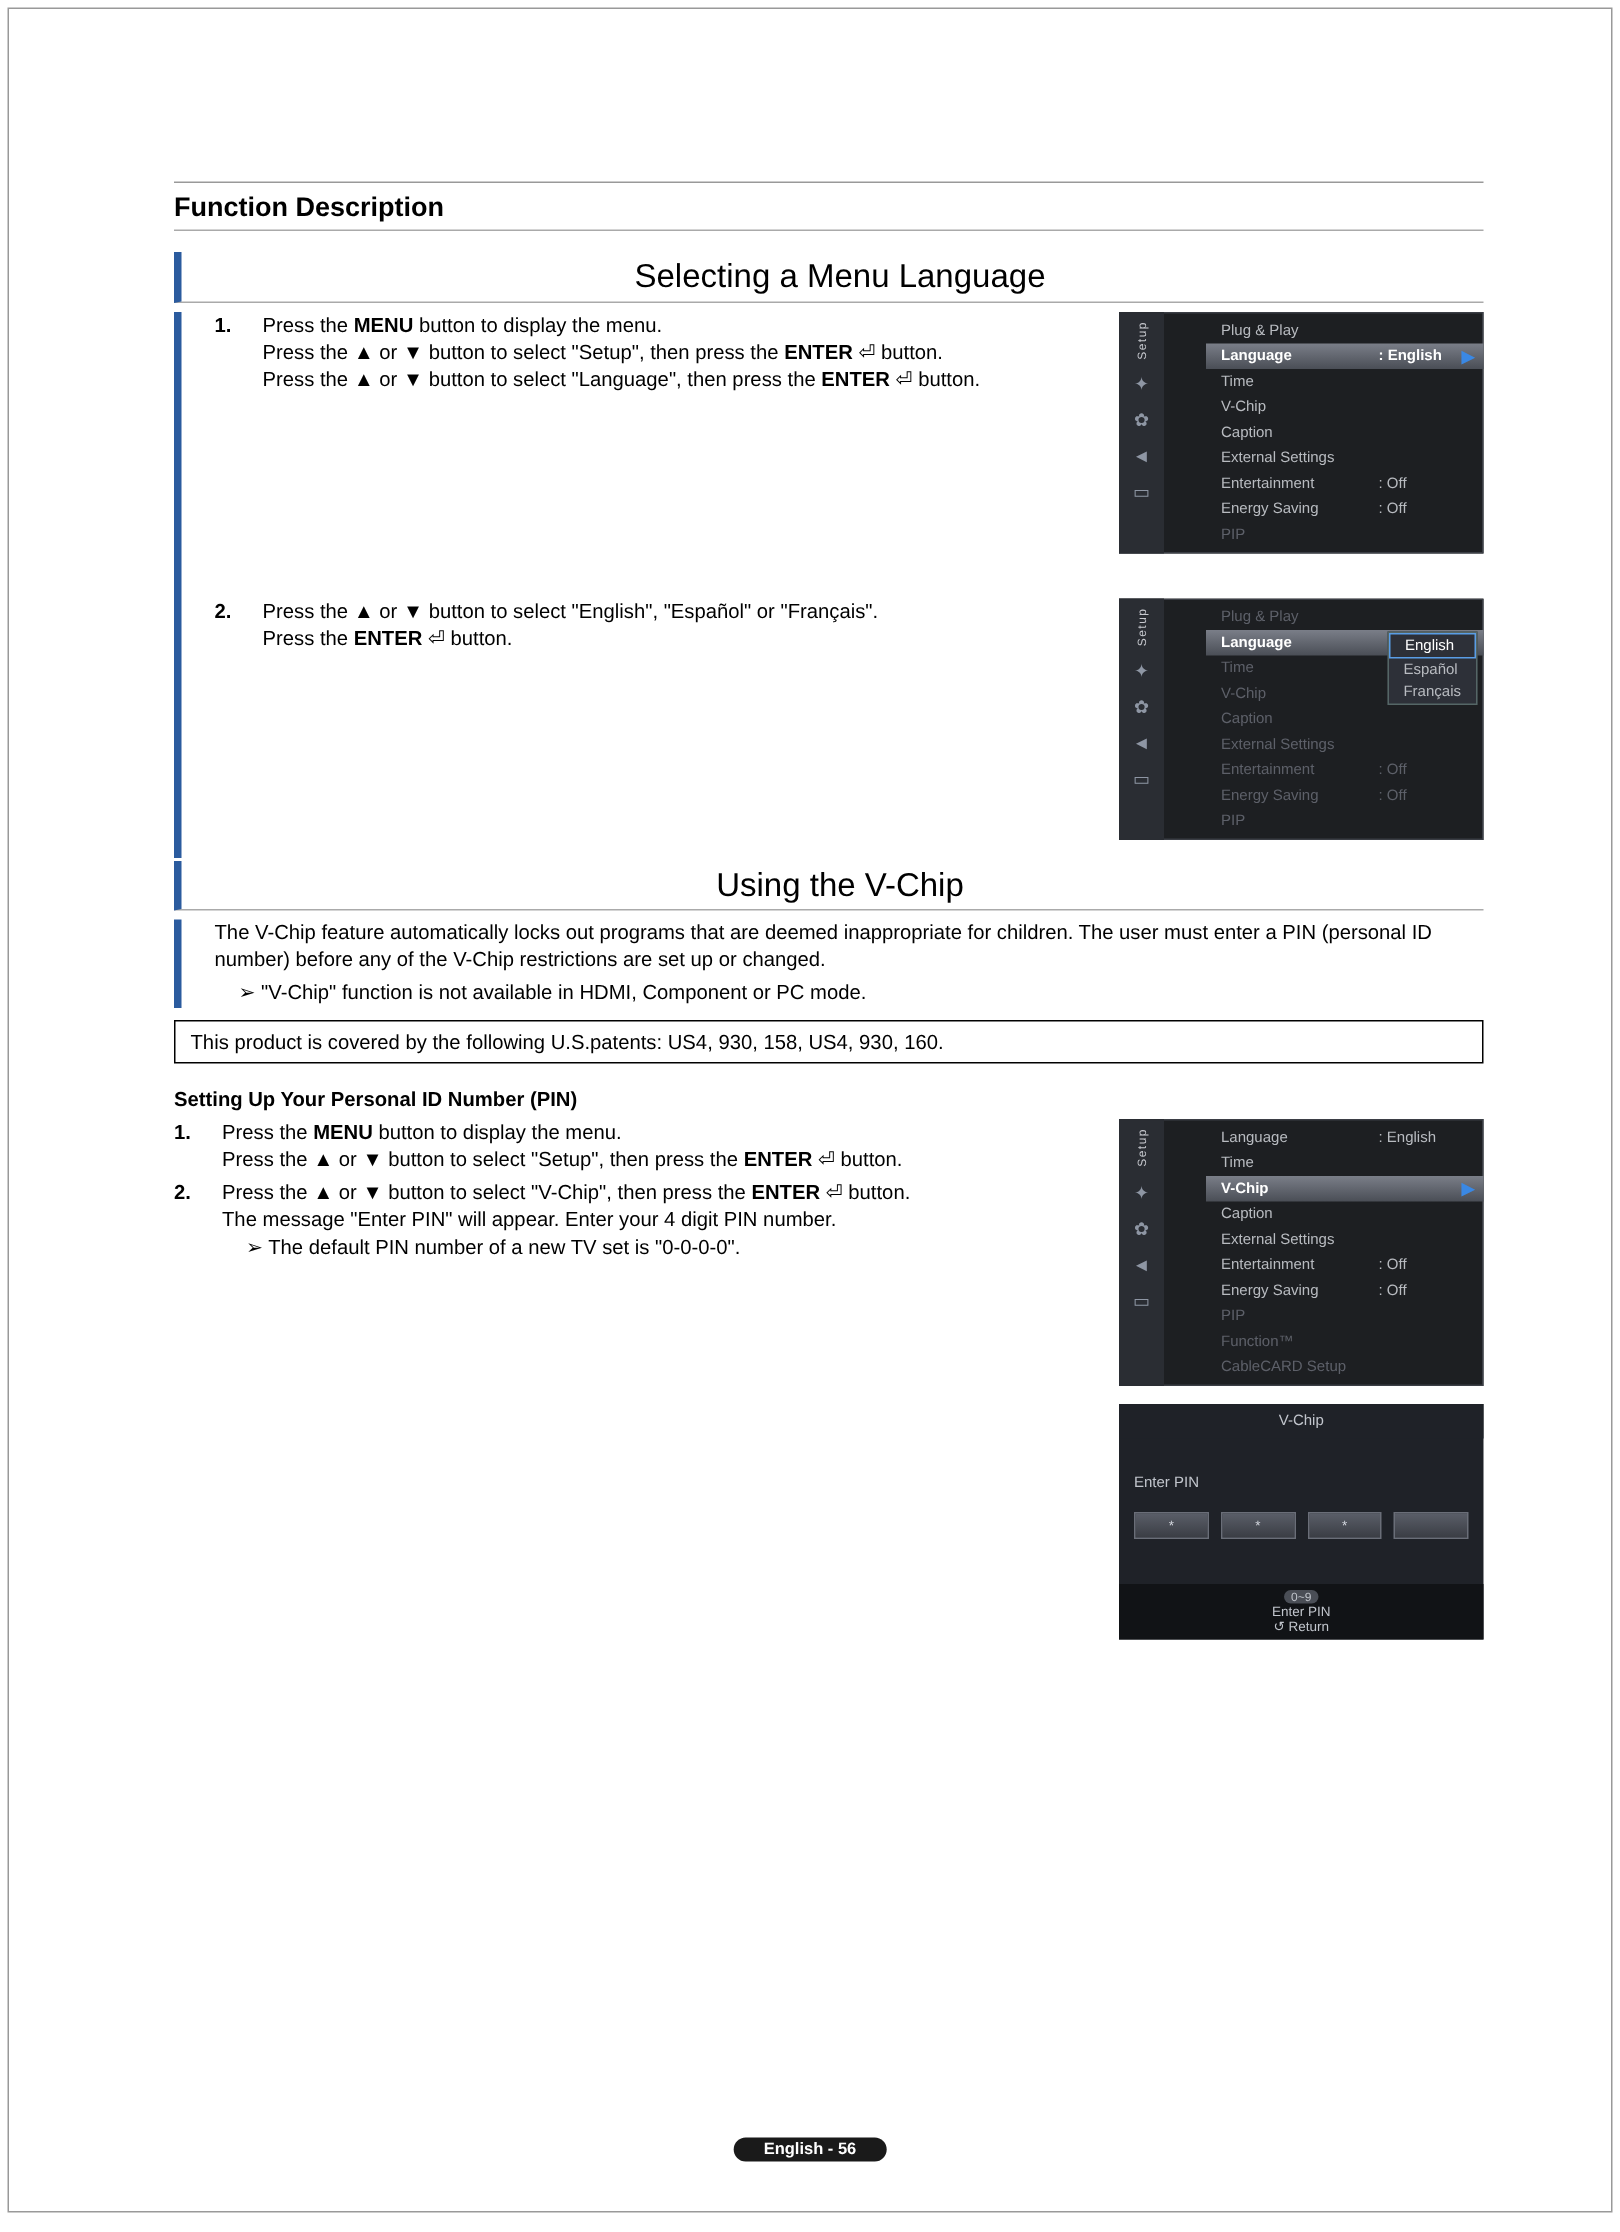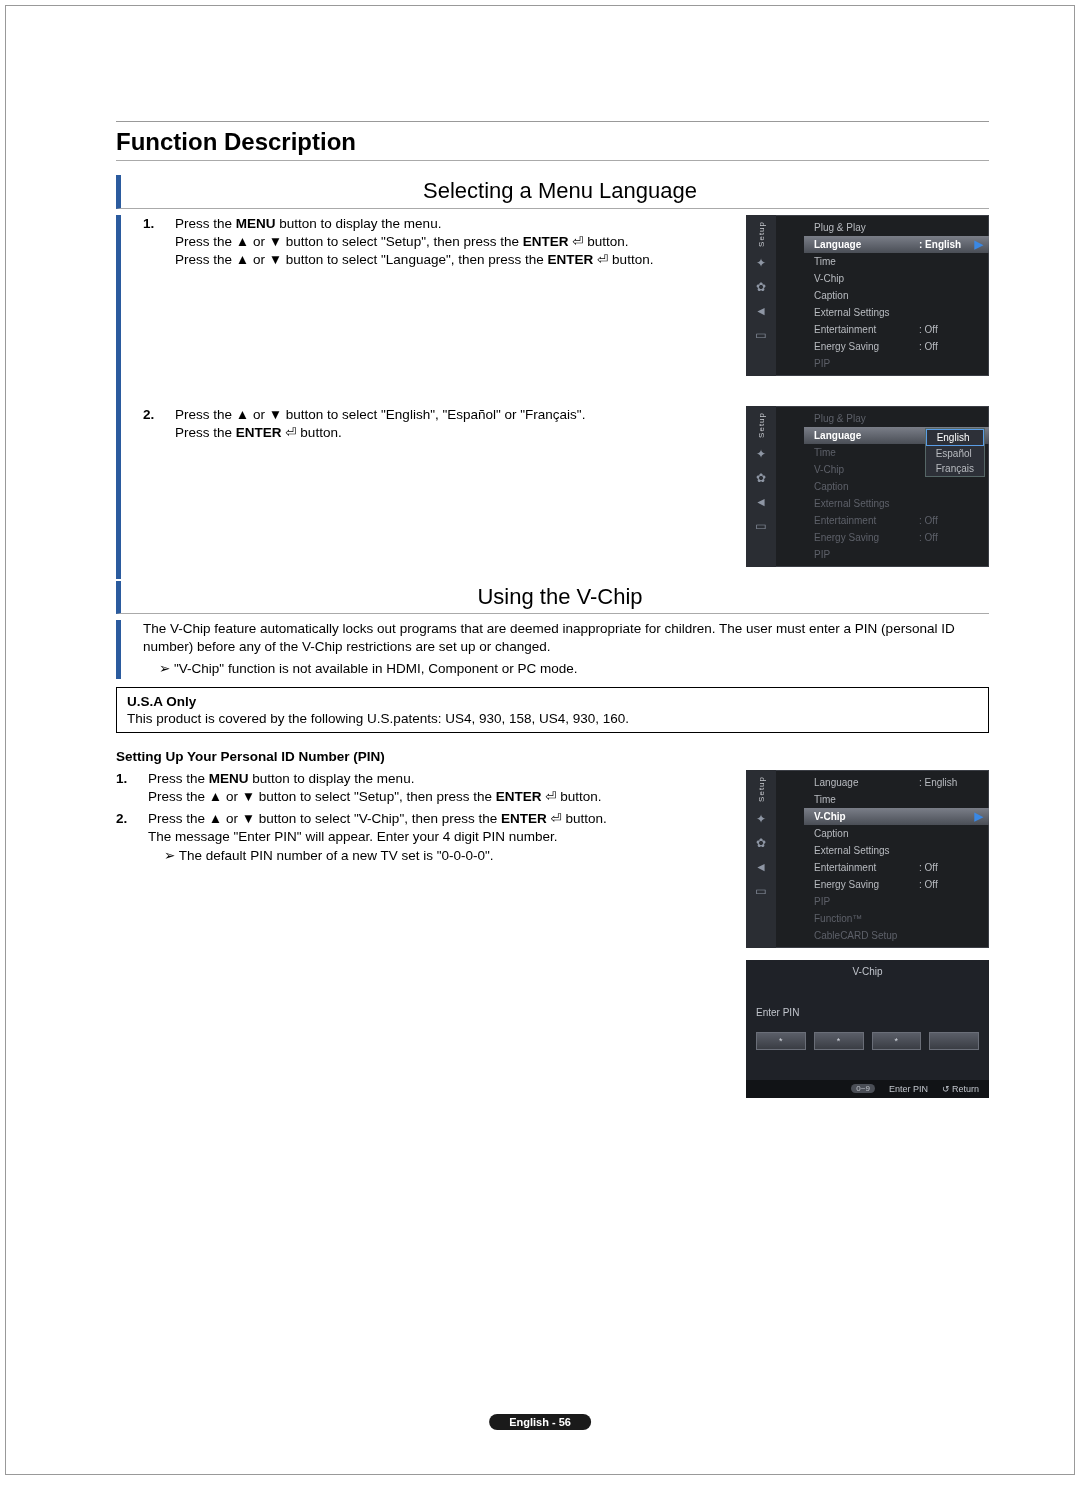--- a/index.html
+++ b/index.html
@@ -12,21 +12,21 @@
   }
   .page {
     padding: 115px 85px 40px 110px;
     box-sizing: border-box;
     border: 1px solid #999;
     margin: 5px;
     position: relative;
     min-height: 1470px;
   }
   .h-rule { border-top: 1px solid #999; margin-bottom: 6px; }
-  .function-title { font-size: 24px; font-weight: bold; border-bottom: 1px solid #aaa; padding-bottom: 4px; margin-bottom: 14px; }
+  .function-title { font-size: 18px; font-weight: bold; border-bottom: 1px solid #aaa; padding-bottom: 4px; margin-bottom: 14px; }
   .section-title {
     font-size: 22px;
     font-weight: normal;
     border-bottom: 1px solid #aaa;
     padding: 2px 0 3px 10px;
     margin: 2px 0 6px 0;
     border-left: 5px solid #2b5b9e;
     line-height: 1.25;
     text-align: center;
   }
@@ -37,21 +37,21 @@
   ol.steps { list-style: none; padding: 0; margin: 0; }
   ol.steps > li { display: flex; gap: 12px; margin-bottom: 4px; }
   ol.steps .num { font-weight: bold; min-width: 20px; display:inline-block; }
   .note-line { padding-left: 32px; text-indent: -16px; }
   .note-line::before { content: "➢  "; }
   .small-bold { font-weight: bold; font-size: 13.5px; }
   .uframe { border: 1px solid #000; padding: 6px 10px; margin: 8px 0 16px 0; font-size:13.5px; }
   .uframe .t { font-weight: bold; margin-bottom: 2px; }
   .footer-pill {
     position: absolute;
-    bottom: 44px;
+    bottom: 33px;
     left: 50%;
     transform: translateX(-50%);
     background: #1a1a1a;
     color: #fff;
     font-size: 11px;
     font-weight: bold;
     padding: 2px 20px;
     border-radius: 10px;
   }
 
@@ -118,22 +118,22 @@
   .pin-enter { padding: 24px 10px 8px 10px; font-size:10px; }
   .pin-boxes { display:flex; gap:8px; padding: 6px 10px 30px 10px; }
   .pin-box {
     flex:1; height:16px;
     background: linear-gradient(#5a5e68,#3a3d44);
     border: 1px solid #6a6e78;
     text-align:center; line-height:16px;
     color:#d6dae1; font-size:9px;
   }
   .pin-footer {
-    display:flex; justify-content:flex-end; gap:14px;
-    padding: 4px 10px; background:#111316; font-size:9px; align-items:center;
+    display:flex; justify-content:flex-end; 
+    padding: 4px 10px; background:#111316; font-size:9px; align-items:center;flex-direction:column;
   }
   .pill09 { background:#4a4e56; padding:0 5px; border-radius:7px; font-size:8px; }
   .ret::before { content:"↺ "; }
 </style>
 </head>
 <body>
 
 <div class="page">
   <div class="h-rule"></div>
   <div class="function-title">Function Description</div>
@@ -284,21 +284,20 @@
 
   <div class="section-title">Using the V-Chip</div>
   <div class="left-bar">
     <div class="text-col" style="font-size:13.5px">
       <div>The V-Chip feature automatically locks out programs that are deemed inappropriate for children. The user must enter a PIN (personal ID number) before any of the V-Chip restrictions are set up or changed.</div>
       <div class="note-line" style="margin-top:4px">"V-Chip" function is not available in HDMI, Component or PC mode.</div>
     </div>
   </div>
 
   <div class="uframe">
-    <div class="t">U.S.A Only</div>
     <div>This product is covered by the following U.S.patents: US4, 930, 158, US4, 930, 160.</div>
   </div>
 
   <div class="small-bold">Setting Up Your Personal ID Number (PIN)</div>
 
   <div class="two-col" style="margin-top:6px">
     <div class="text-col">
       <ol class="steps" id="s2steps">
           <li>
             <span class="num">1.</span>

